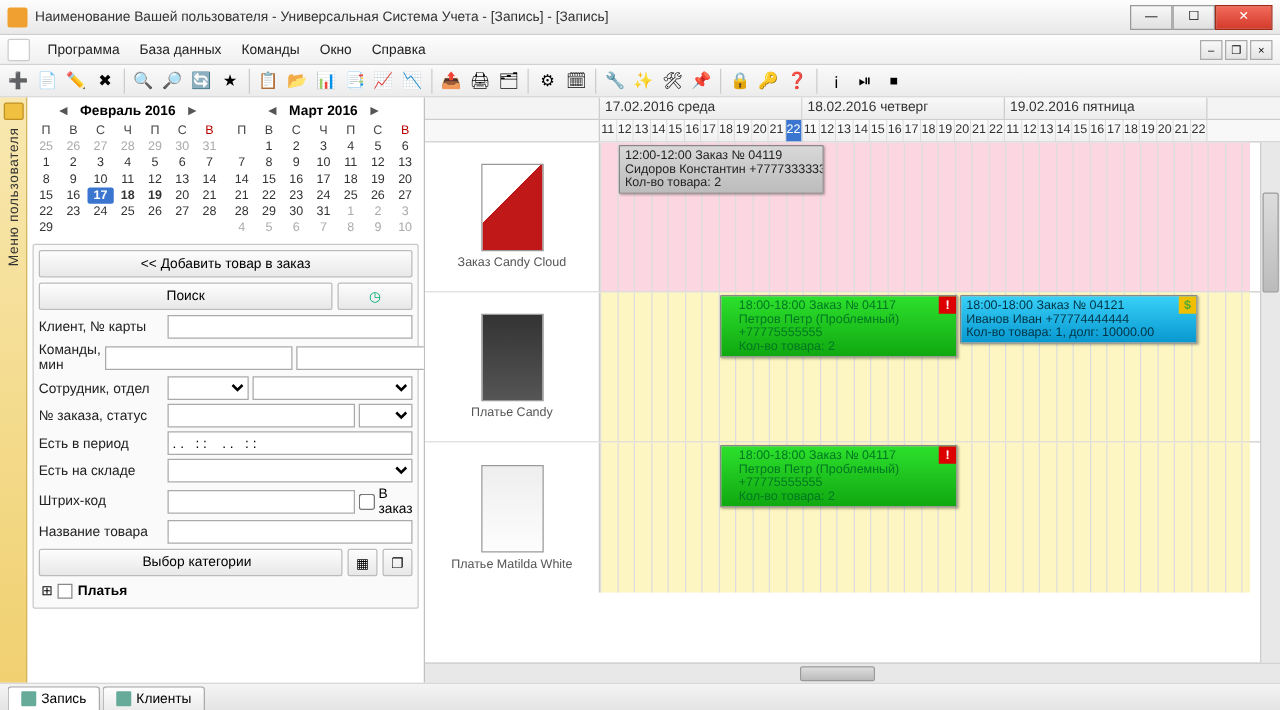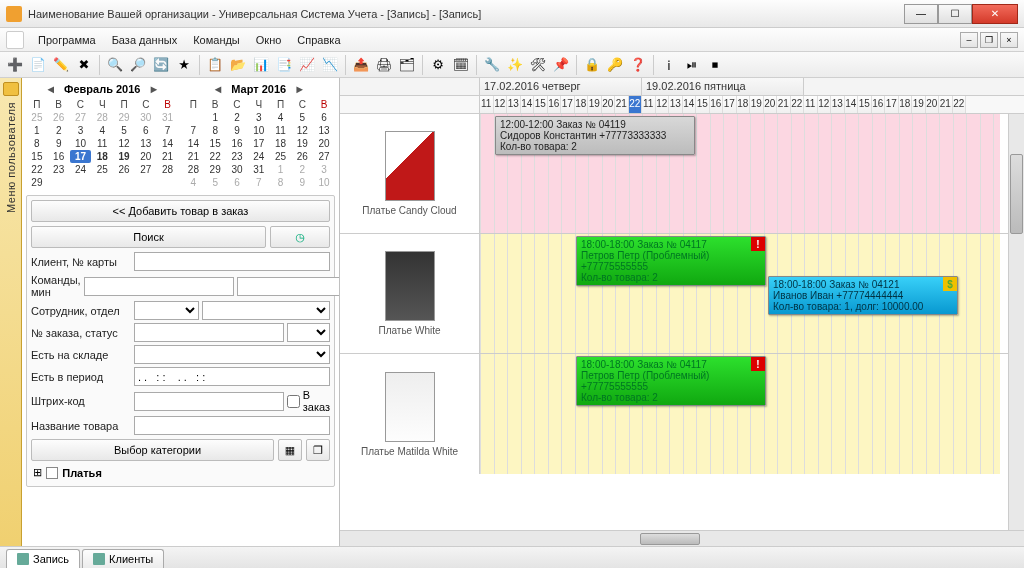--- a/index.html
+++ b/index.html
@@ -68,41 +68,41 @@
 .resname { color: #555; font-size: 10px; text-align: center; }
 .timearea { flex: 1; position: relative; }
 .bgstrip { position: absolute; top: 0; height: 100%; }
 .bgstrip.pink { background: #fcd7e2; }
 .bgstrip.yellow { background: #fdf6c2; }
 .vline { position: absolute; top: 0; bottom: 0; width: 1px; background: #ddd; }
 .appt { position: absolute; border: 1px solid #888; border-radius: 1px; padding: 2px 4px; font-size: 10px; overflow: hidden; box-shadow: 1px 1px 2px rgba(0,0,0,0.3); }
 .appt .ln { white-space: nowrap; color: #222; font-size: 10px; }
 .appt.gray { background: linear-gradient(#d8d8d8,#bcbcbc); }
 .appt.green { background: linear-gradient(#2de02d,#10a810); }
-.appt.green .ln { color: #072; }
-.appt.blue { background: linear-gradient(#38d0f8,#0898d0); margin-top: 40px; }
+.appt.green .ln { color: #072; margin-left: 10px; }
+.appt.blue { background: linear-gradient(#38d0f8,#0898d0); }
 .appt.blue .ln { color: #034; }
 .badge { position: absolute; top: 0; right: 0; width: 14px; height: 14px; display: flex; align-items: center; justify-content: center; font-size: 10px; font-weight: bold; }
 .badge.warn { background: #d00; color: #fff; }
 .badge.money { background: #f0c000; color: #5a3; }
 .hscroll { height: 16px; background: #e8e8e8; border-top: 1px solid #ccc; display:flex;align-items:center;}
 .hscroll .thumb { margin-left: 300px; width: 60px; height: 12px; background: linear-gradient(#ddd,#bbb); border: 1px solid #999; border-radius: 2px;}
 .tabs { height: 22px; background: linear-gradient(#f4f4f4,#e4e4e4); border-top: 1px solid #ccc; display: flex; align-items: flex-end; padding-left: 6px; gap: 2px;}
 .tab { padding: 3px 10px; border: 1px solid #aaa; border-bottom: none; background: linear-gradient(#fdfdfd,#ececec); border-radius: 3px 3px 0 0; cursor: pointer; display:flex;align-items:center;gap:4px;}
 .tab.active { background: #fff; }
 .tabico { width: 12px; height: 12px; background: #6a9; border-radius: 1px; }
 .vscroll { position: absolute; right: 0; top: 36px; width: 16px; bottom: 16px; background: #e8e8e8; border-left: 1px solid #ccc; }
 .vscroll .vthumb { margin-top: 40px; height: 80px; background: linear-gradient(#ddd,#bbb); border: 1px solid #999; border-radius: 2px; margin-left: 1px; margin-right: 1px;}
 </style>
 </head>
 <body>
 
 <div class="titlebar">
   <div class="appicon"></div>
-  <div class="title">Наименование Вашей организации - Универсальная Система Учета - [Запись] - [Запись]</div>
+  <div class="title">Наименование Вашей пользователя - Универсальная Система Учета - [Запись] - [Запись]</div>
   <div class="winbtns">
     <div class="winbtn">—</div>
     <div class="winbtn">☐</div>
     <div class="winbtn close">✕</div>
   </div>
 </div>
 
 <div class="menubar">
   <div class="mico"></div>
   <div id="menuitems" style="display: flex;">
@@ -395,26 +395,26 @@
           <div class="flabel">Сотрудник, отдел</div>
           <select class="fsel" style="flex:0.5"></select>
           <select class="fsel"></select>
         </div>
       <div class="frow">
           <div class="flabel">№ заказа, статус</div>
           <input class="finput" style="flex: 0.5 1 0%;">
           <select class="fsel"></select>
         </div>
       <div class="frow">
+          <div class="flabel">Есть в период</div>
+          <input class="finput" value=". .   : :    . .   : :" style="">
+        </div>
+      <div class="frow">
           <div class="flabel">Есть на складе</div>
           <select class="fsel"></select>
-        </div>
-      <div class="frow">
-          <div class="flabel">Есть в период</div>
-          <input class="finput" value=". .   : :    . .   : :" style="">
         </div>
       <div class="frow">
           <div class="flabel">Штрих-код</div>
           <input class="finput" style="flex: 0.5 1 0%;">
           <label style="flex:1;display:flex;align-items:center;gap:3px;">
             <input type="checkbox" style="">
             <span>В заказ</span>
           </label>
         </div>
       <div class="frow">
@@ -430,21 +430,22 @@
         <span>⊞</span>
         <div class="sq"></div>
         <b>Платья</b>
       </div>
     </div>
   </div>
 
   <div class="schedule">
     <div class="dayhdr" id="dayhdr">
         <div class="spacer"></div>
-        <div class="daycell" style="width: 162px;">17.02.2016 четверг</div>
+        <div class="daycell" style="width: 162px;">17.02.2016 среда</div>
+        <div class="daycell" style="width: 162px;">18.02.2016 четверг</div>
         <div class="daycell" style="width: 162px;">19.02.2016 пятница</div>
       </div>
     <div class="hourhdr" id="hourhdr">
         <div class="spacer"></div>
         <div class="hourcell" style="width: 13.5px;">11</div>
         <div class="hourcell" style="width: 13.5px;">12</div>
         <div class="hourcell" style="width: 13.5px;">13</div>
         <div class="hourcell" style="width: 13.5px;">14</div>
         <div class="hourcell" style="width: 13.5px;">15</div>
         <div class="hourcell" style="width: 13.5px;">16</div>
@@ -476,21 +477,21 @@
         <div class="hourcell" style="width: 13.5px;">18</div>
         <div class="hourcell" style="width: 13.5px;">19</div>
         <div class="hourcell" style="width: 13.5px;">20</div>
         <div class="hourcell" style="width: 13.5px;">21</div>
         <div class="hourcell" style="width: 13.5px;">22</div>
       </div>
     <div class="schedbody" id="schedbody">
         <div class="resrow">
           <div class="rescell">
             <div class="resimg red"></div>
-            <div class="resname">Платье Candy Cloud</div>
+            <div class="resname">Заказ Candy Cloud</div>
           </div>
           <div class="timearea">
             <div class="bgstrip pink" style="left: 0px; width: 520px;"></div>
             <div class="vline" style="left: 0px;"></div>
             <div class="vline" style="left: 13.5px;"></div>
             <div class="vline" style="left: 27px;"></div>
             <div class="vline" style="left: 40.5px;"></div>
             <div class="vline" style="left: 54px;"></div>
             <div class="vline" style="left: 67.5px;"></div>
             <div class="vline" style="left: 81px;"></div>
@@ -519,31 +520,31 @@
             <div class="vline" style="left: 391.5px;"></div>
             <div class="vline" style="left: 405px;"></div>
             <div class="vline" style="left: 418.5px;"></div>
             <div class="vline" style="left: 432px;"></div>
             <div class="vline" style="left: 445.5px;"></div>
             <div class="vline" style="left: 459px;"></div>
             <div class="vline" style="left: 472.5px;"></div>
             <div class="vline" style="left: 486px;"></div>
             <div class="vline" style="left: 499.5px;"></div>
             <div class="vline" style="left: 513px;"></div>
-            <div class="appt gray" style="left: 15px; top: 2px; width: 200px;">
+            <div class="appt gray" style="left: 15px; top: 2px; width: 164px;">
               <div class="ln">12:00-12:00 Заказ № 04119</div>
               <div class="ln">Сидоров Константин +77773333333</div>
               <div class="ln">Кол-во товара: 2</div>
             </div>
           </div>
         </div>
         <div class="resrow">
           <div class="rescell">
             <div class="resimg dark"></div>
-            <div class="resname">Платье White</div>
+            <div class="resname">Платье Candy</div>
           </div>
           <div class="timearea">
             <div class="bgstrip yellow" style="left: 0px; width: 520px;"></div>
             <div class="vline" style="left: 0px;"></div>
             <div class="vline" style="left: 13.5px;"></div>
             <div class="vline" style="left: 27px;"></div>
             <div class="vline" style="left: 40.5px;"></div>
             <div class="vline" style="left: 54px;"></div>
             <div class="vline" style="left: 67.5px;"></div>
             <div class="vline" style="left: 81px;"></div>

